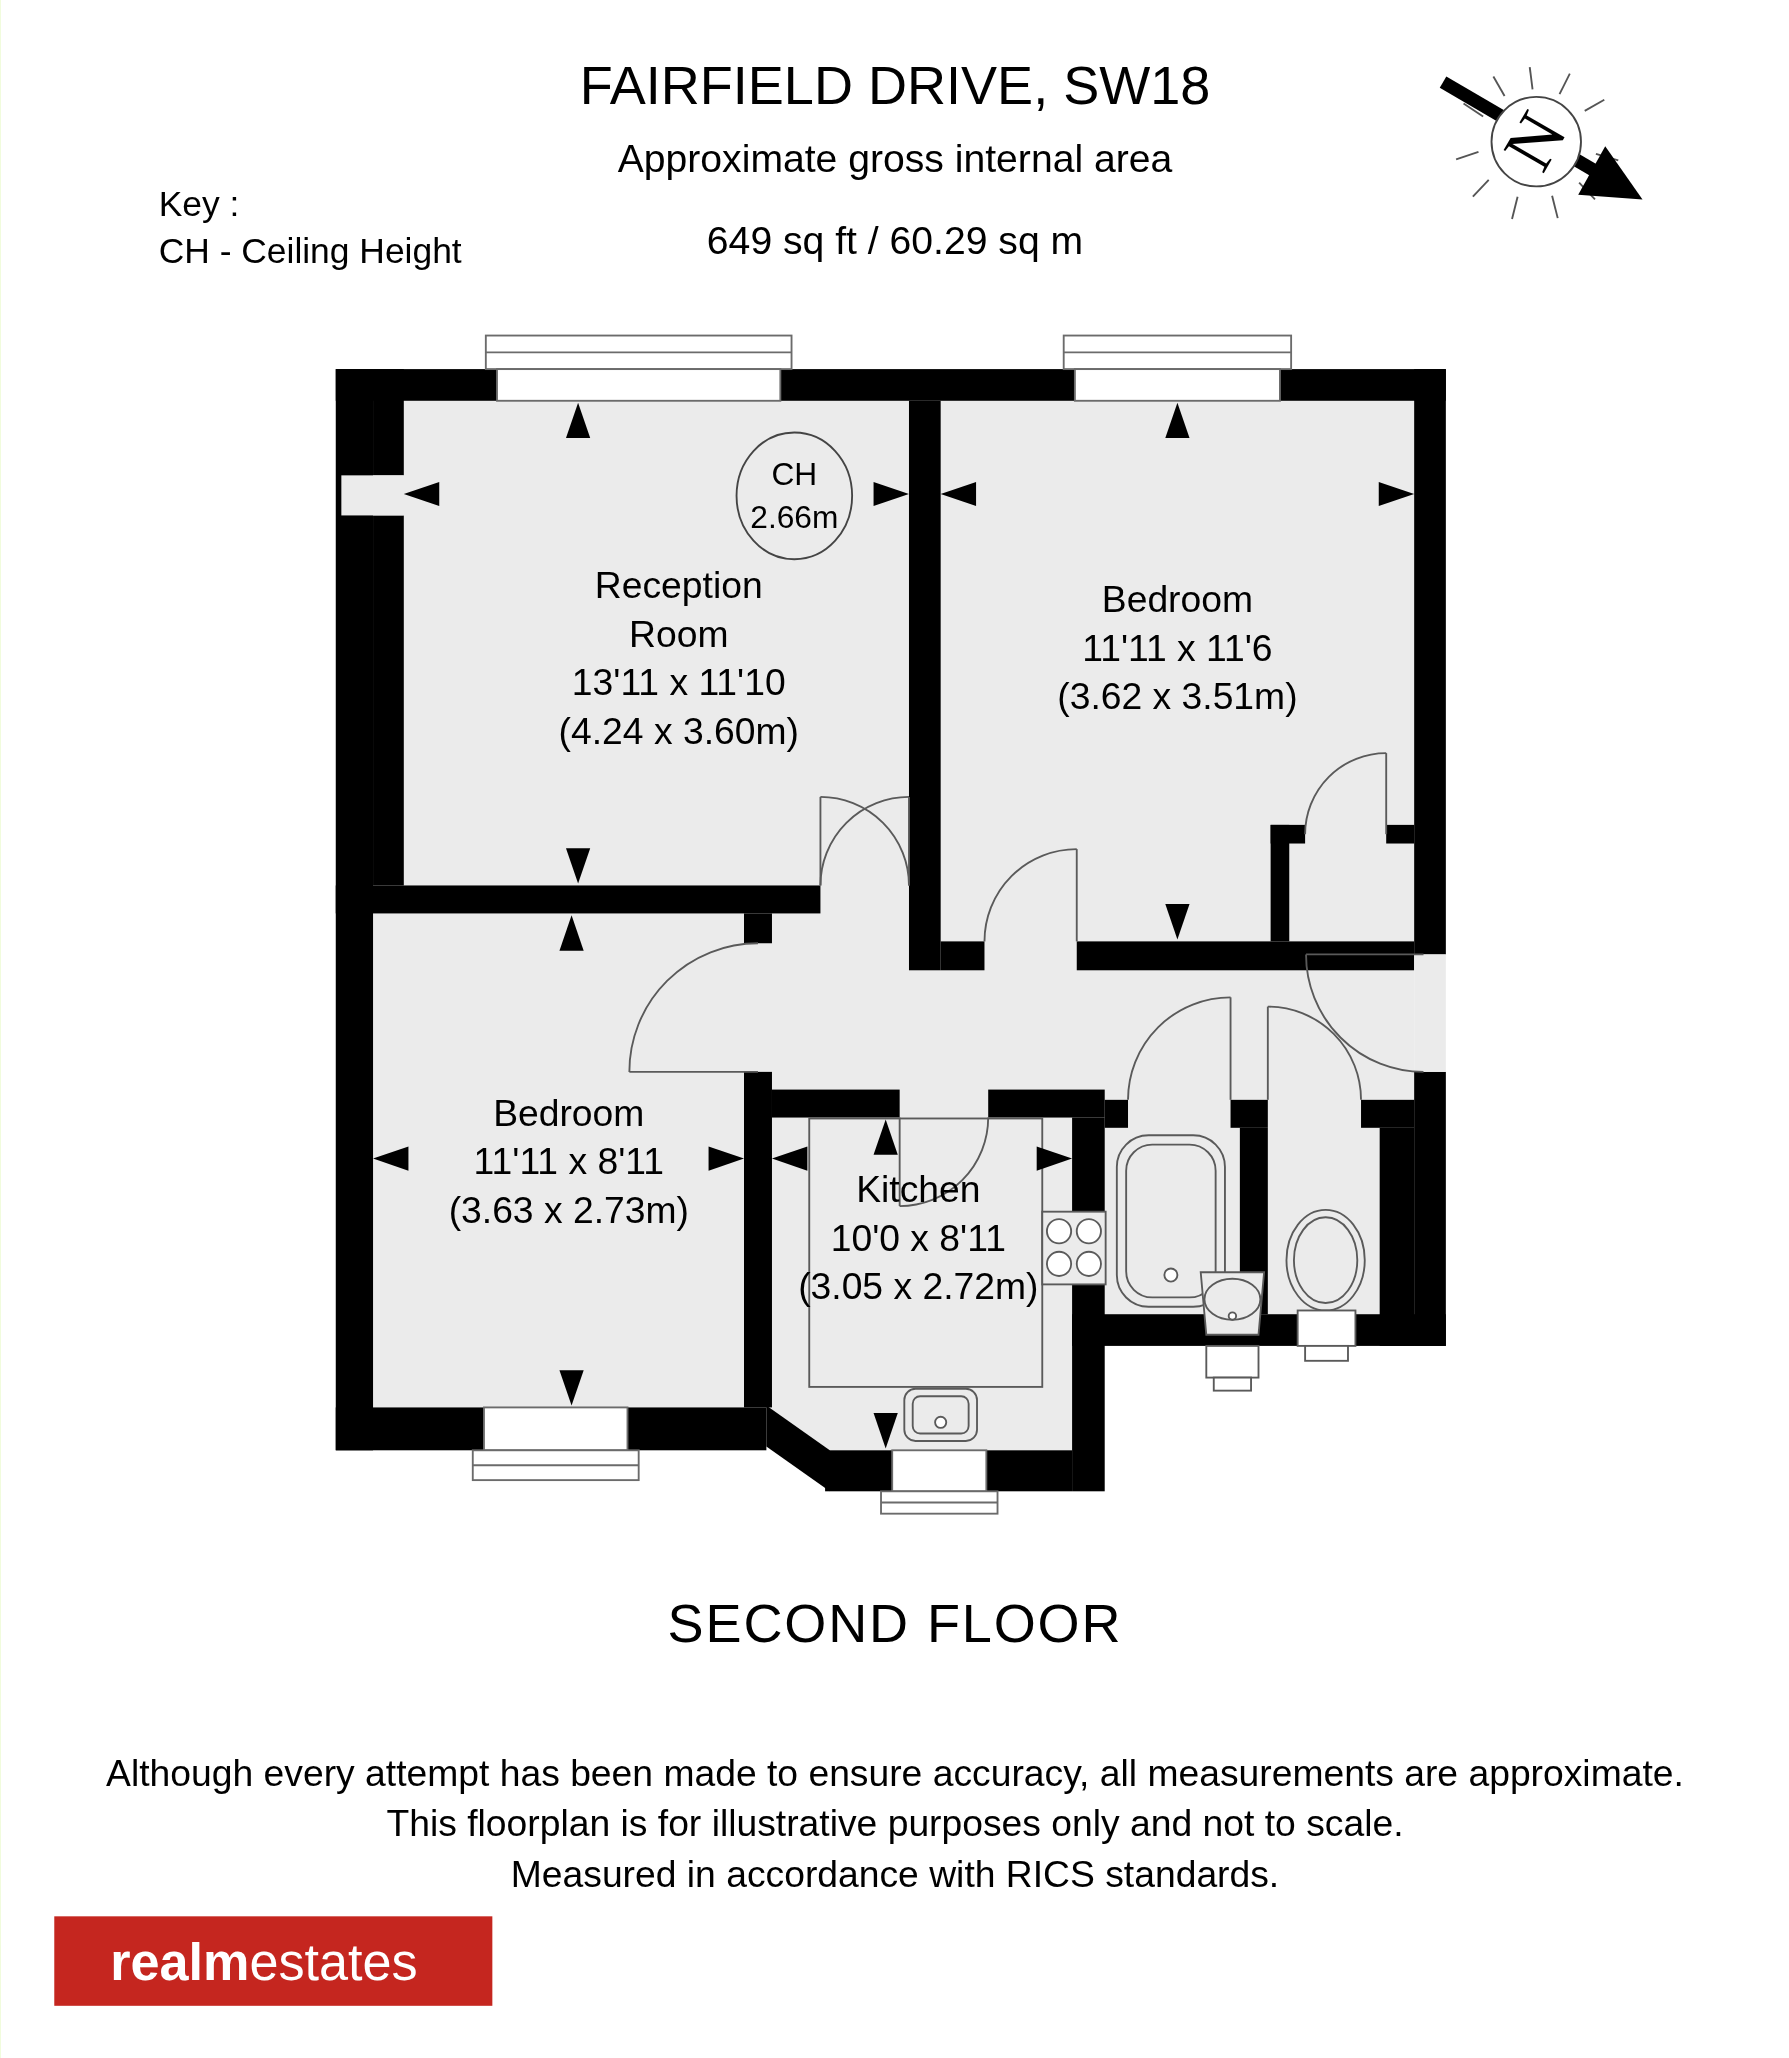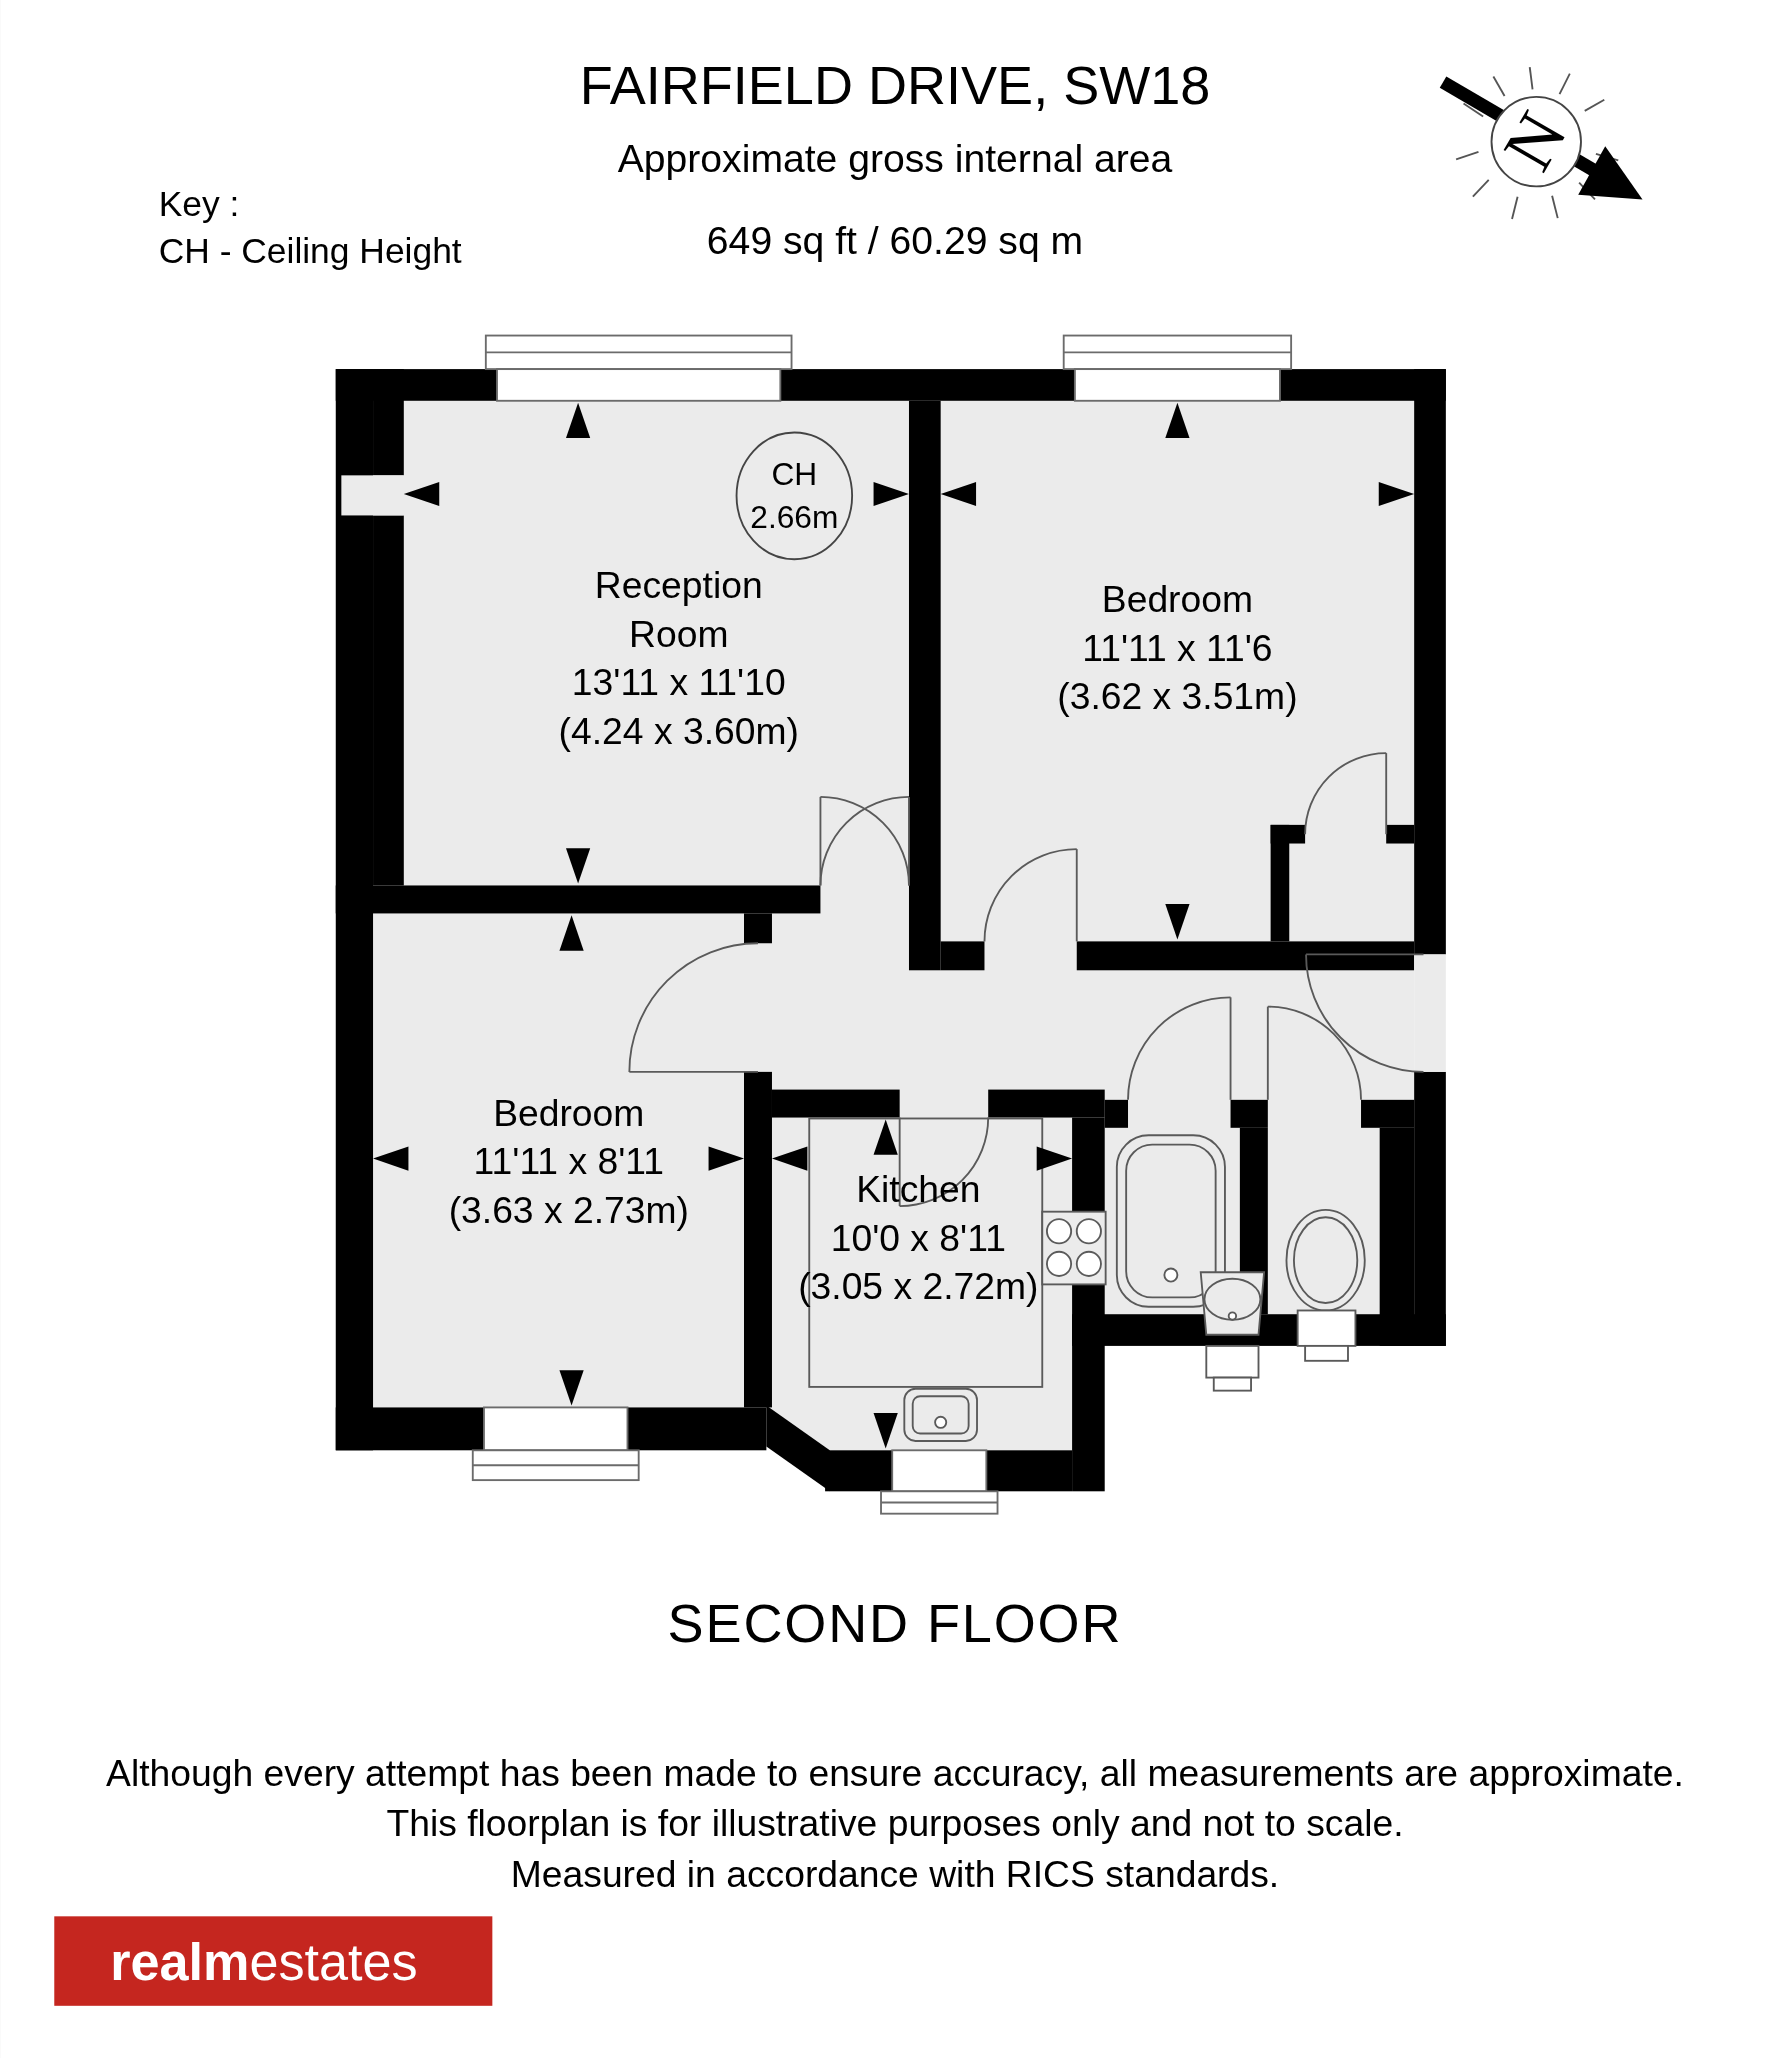--- a/index.html
+++ b/index.html
@@ -1,16 +1,16 @@
 <!DOCTYPE html>
 <html style="font-size:15px"><head>
 <meta charset="utf-8">
 <style>
   html,body{margin:0;padding:0;background:#fff;}
-  .page{position:relative;width:1790px;height:2058px;background:#e5e5e5;font-family:"Liberation Sans",sans-serif;}
+  .page{position:relative;width:1790px;height:2058px;background:#bef264;font-family:"Liberation Sans",sans-serif;}
   svg{display:block;}
   .t{fill:#000;font-family:"Liberation Sans",sans-serif;}
   .title{font-size:58px;}
   .subtitle{font-size:42px;}
   .area{font-size:42px;}
   .keytxt{font-size:38px;}
   .roomname{font-size:40px;}
   .roomdim{font-size:40px;}
   .chtxt{font-size:34px;}
   .floorlbl{font-size:58px;letter-spacing:2px;}

